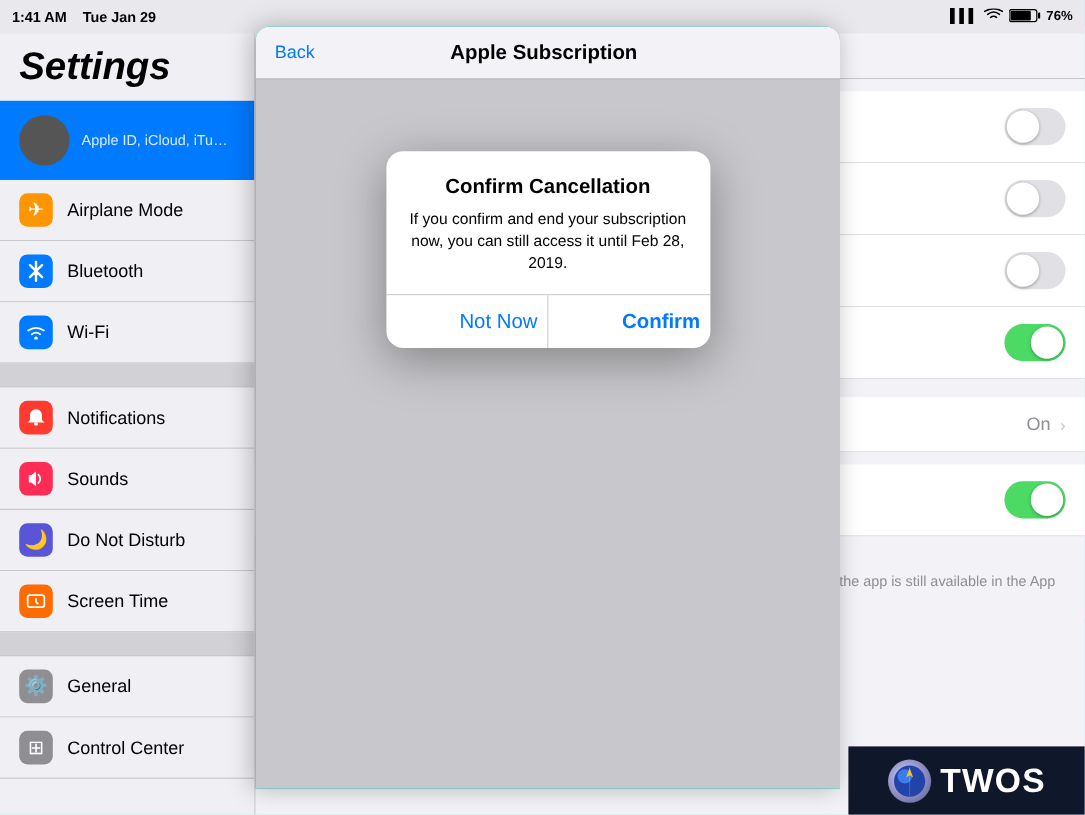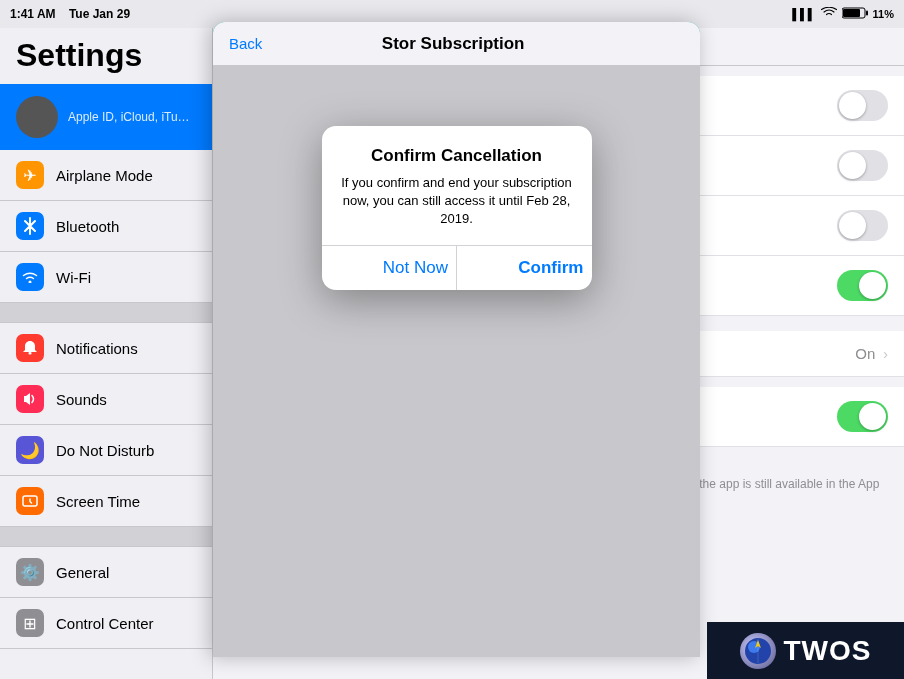--- a/index.html
+++ b/index.html
@@ -42,20 +42,21 @@
       height: 657px;
       background: #efeff4;
       border-right: 1px solid #c8c8cc;
       overflow: hidden;
     }
     .sidebar-title {
       font-size: 32px;
       font-weight: 700;
       color: #000;
       padding: 15px 16px 10px;
+      font-style: italic;
     }
     .sidebar-account {
       background: #007aff;
       margin: 0;
       padding: 12px 16px;
       display: flex;
       align-items: center;
       gap: 10px;
       color: #fff;
     }
@@ -340,21 +341,21 @@
         <path d="M0.5 2.5 Q8 -2 15.5 2.5" fill="none" stroke="#000" stroke-width="1.2" stroke-linecap="round"></path>
       </svg>
     </span>
     <span>
       <svg width="26" height="12" viewBox="0 0 26 12">
         <rect x="0" y="1" width="23" height="10" rx="2" ry="2" fill="none" stroke="#000" stroke-width="1"></rect>
         <rect x="24" y="3.5" width="2" height="5" rx="1" fill="#000"></rect>
         <rect x="1" y="2" width="17" height="8" rx="1" fill="#000"></rect>
       </svg>
     </span>
-    <span>11%</span>
+    <span>76%</span>
   </div>
 </div>
 
 <div class="sidebar">
   <div class="sidebar-title">Settings</div>
   <div class="sidebar-account">
     <div class="sidebar-account-avatar"></div>
     <div class="sidebar-account-text">Apple ID, iCloud, iTunes a</div>
   </div>
 
@@ -495,21 +496,21 @@
     </div>
     <div class="bottom-text" style="margin-top:20px;">Automatically remove unused apps, but keep all documents and place back your data, if the app is still available in the App Stor</div>
   </div>
 </div>
 
 <div class="nav-title">iTunes &amp; App Stores</div>
 
 <div class="sheet">
   <div class="sheet-nav">
     <span class="sheet-nav-back">Back</span>
-    <span class="sheet-nav-title">Stor Subscription</span>
+    <span class="sheet-nav-title">Apple Subscription</span>
     <span style="width:40px;"></span>
   </div>
   <div class="sheet-body">
 
     <div class="alert">
       <div class="alert-content">
         <div class="alert-title">Confirm Cancellation</div>
         <div class="alert-message">If you confirm and end your subscription now, you can still access it until Feb 28, 2019.</div>
       </div>
       <div class="alert-buttons">

